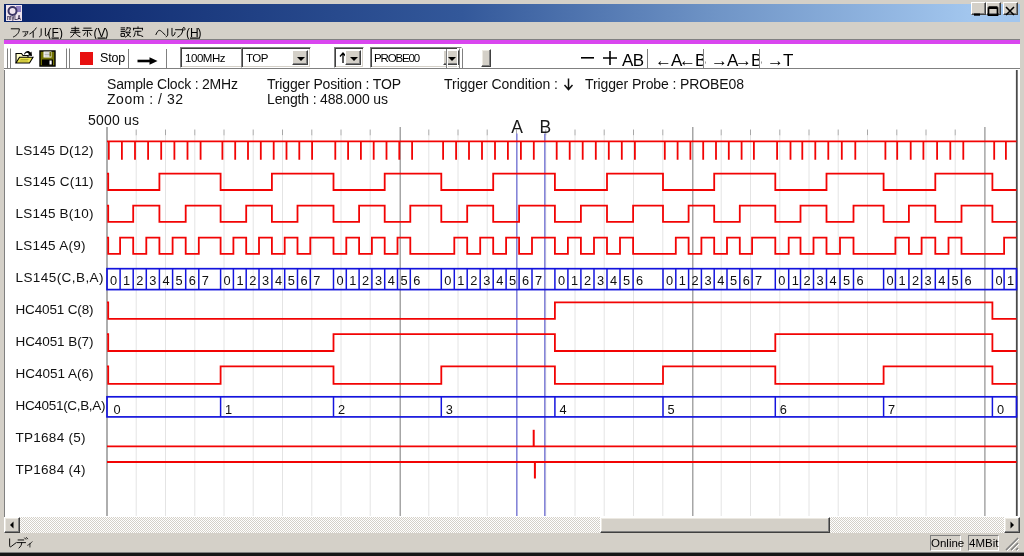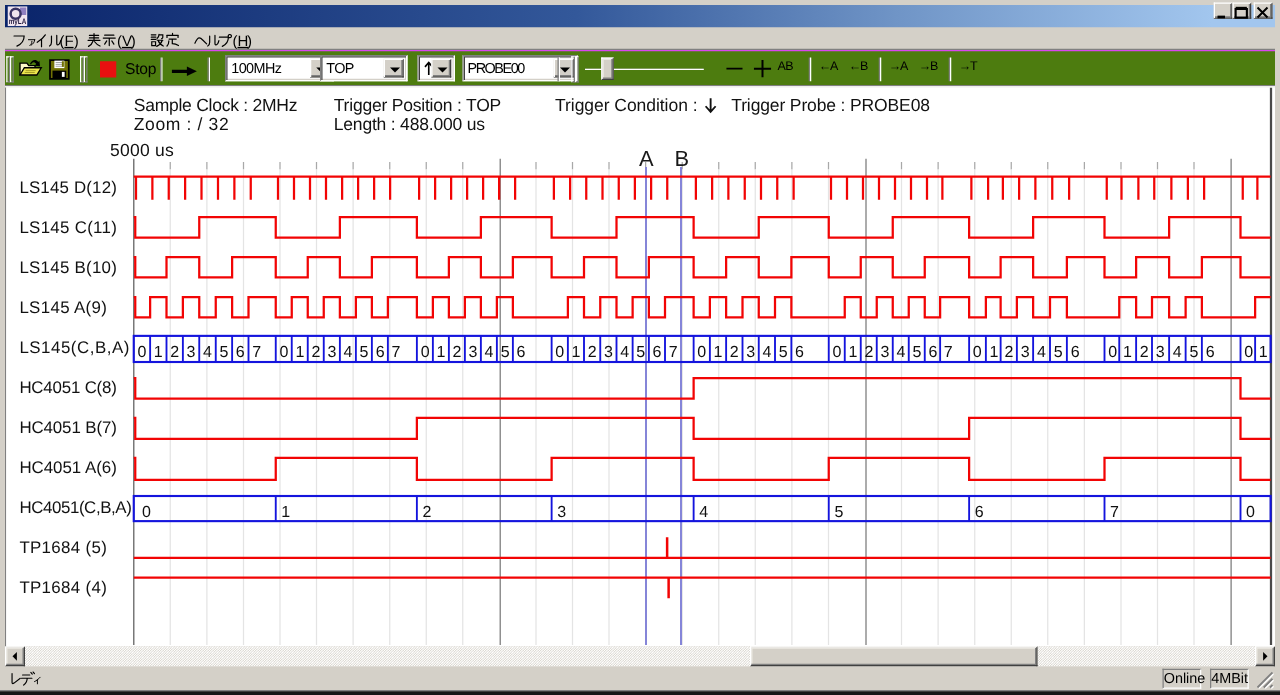--- a/index.html
+++ b/index.html
@@ -1,22 +1,22 @@
 <!DOCTYPE html>
 <html><head><meta charset="utf-8"><style>
 *{margin:0;padding:0;box-sizing:border-box}
 body{width:1024px;height:556px;overflow:hidden;background:#d4d0c8;font-family:"Liberation Sans",sans-serif;position:relative}
 .win{position:absolute;inset:0;background:#d4d0c8;border-top:1px solid #d4d0c8;border-left:1px solid #d4d0c8}
 .titlebar{position:absolute;left:4px;top:4px;width:1016px;height:18px;background:linear-gradient(to right,#0a246a,#33589a 45%,#6f94c6 70%,#a2c6ee 95%);display:flex;align-items:center}
 .tbtn{position:absolute;width:14.5px;height:13px;top:1.5px;background:#d4d0c8;border:1px solid;border-color:#fff #404040 #404040 #fff;box-shadow:inset -1px -1px 0 #808080,inset 1px 1px 0 #d4d0c8}
 .menubar{position:absolute;left:4px;top:22px;width:1016px;height:19px;background:#d4d0c8}
-.toolbar{position:absolute;left:4px;top:40px;width:1016px;height:28px;background:#4d7c0f;border-top:1px solid #d946ef}
+.toolbar{position:absolute;left:4px;top:40px;width:1016px;height:28px;background:#ffffff;border-top:4px solid #d946ef}
 .tsep{position:absolute;top:5px;height:19px;width:2px;border-left:1px solid #808080;border-right:1px solid #fff}
 .tgrip{position:absolute;top:4px;height:21px;width:3px;border:1px solid;border-color:#fff #808080 #808080 #fff}
-.ttxt{position:absolute;font-size:10px;color:#000}
+.ttxt{position:absolute;font-size:17px;color:#000}
 .combo{position:absolute;top:3px;height:21px;background:#fff;border:1px solid;border-color:#808080 #fff #fff #808080;box-shadow:inset 1px 1px 0 #404040,inset -1px -1px 0 #d4d0c8}
 .cbt{position:absolute;top:4px;font-size:11.5px;letter-spacing:-0.45px;color:#000;white-space:pre}
 .cbb{position:absolute;right:2px;top:2px;width:16px;height:15px;background:#d4d0c8;border:1px solid;border-color:#fff #404040 #404040 #fff;box-shadow:inset -1px -1px 0 #808080}
 .tri{position:absolute;left:4px;top:6px;width:0;height:0;border:4px solid transparent;border-top:4px solid #000}
 .raised{background:#d4d0c8;border:1px solid;border-color:#fff #404040 #404040 #fff;box-shadow:inset -1px -1px 0 #808080,inset 1px 1px 0 #ece9e2}
 .client{position:absolute;left:4px;top:70px;width:1016px;height:447px;background:#fff}
 .hscroll{position:absolute;left:4px;top:517px;width:1016px;height:16px;background-color:#fff;background-image:linear-gradient(45deg,#d4d0c8 25%,transparent 25%,transparent 75%,#d4d0c8 75%),linear-gradient(45deg,#d4d0c8 25%,transparent 25%,transparent 75%,#d4d0c8 75%);background-size:2px 2px;background-position:0 0,1px 1px}
 .sbtn{position:absolute;top:0;width:16px;height:16px;background:#d4d0c8;border:1px solid;border-color:#fff #404040 #404040 #fff;box-shadow:inset -1px -1px 0 #808080,inset 1px 1px 0 #ece9e2}
 .statusbar{position:absolute;left:4px;top:534px;width:1016px;height:18px;background:#d4d0c8}
 .spanel{position:absolute;top:1px;height:16px;border:1px solid;border-color:#808080 #fff #fff #808080;font-size:11.5px;color:#000;line-height:15px}
@@ -115,21 +115,21 @@
         <path d="M0.5,6 H13" stroke="#000" stroke-width="2.6"></path>
         <path d="M12.5,2.2 L20.5,6 L12.5,9.8 z" fill="#000"></path>
       </svg></div>
     <div class="tsep" style="left:162px"></div>
     <div class="combo" style="left:176px;width:87px">
       <span class="cbt" style="left:4px;">100MHz</span>
       <span class="cbb">
         <span class="tri"></span>
       </span>
     </div>
-    <div class="combo" style="left:252px;width:70px">
+    <div class="combo" style="left:237px;width:70px">
       <span class="cbt" style="left:4px;">TOP</span>
       <span class="cbb">
         <span class="tri"></span>
       </span>
     </div>
     <div class="combo" style="left:330px;width:30px">
       <svg style="position:absolute;left:4px;top:3px" width="8" height="13" viewBox="0 0 8 13">
         <path d="M4,12 V3 M1,5.5 L4,2 L7,5.5" fill="none" stroke="#000" stroke-width="1.3"></path>
       </svg>
       <span class="cbb">

